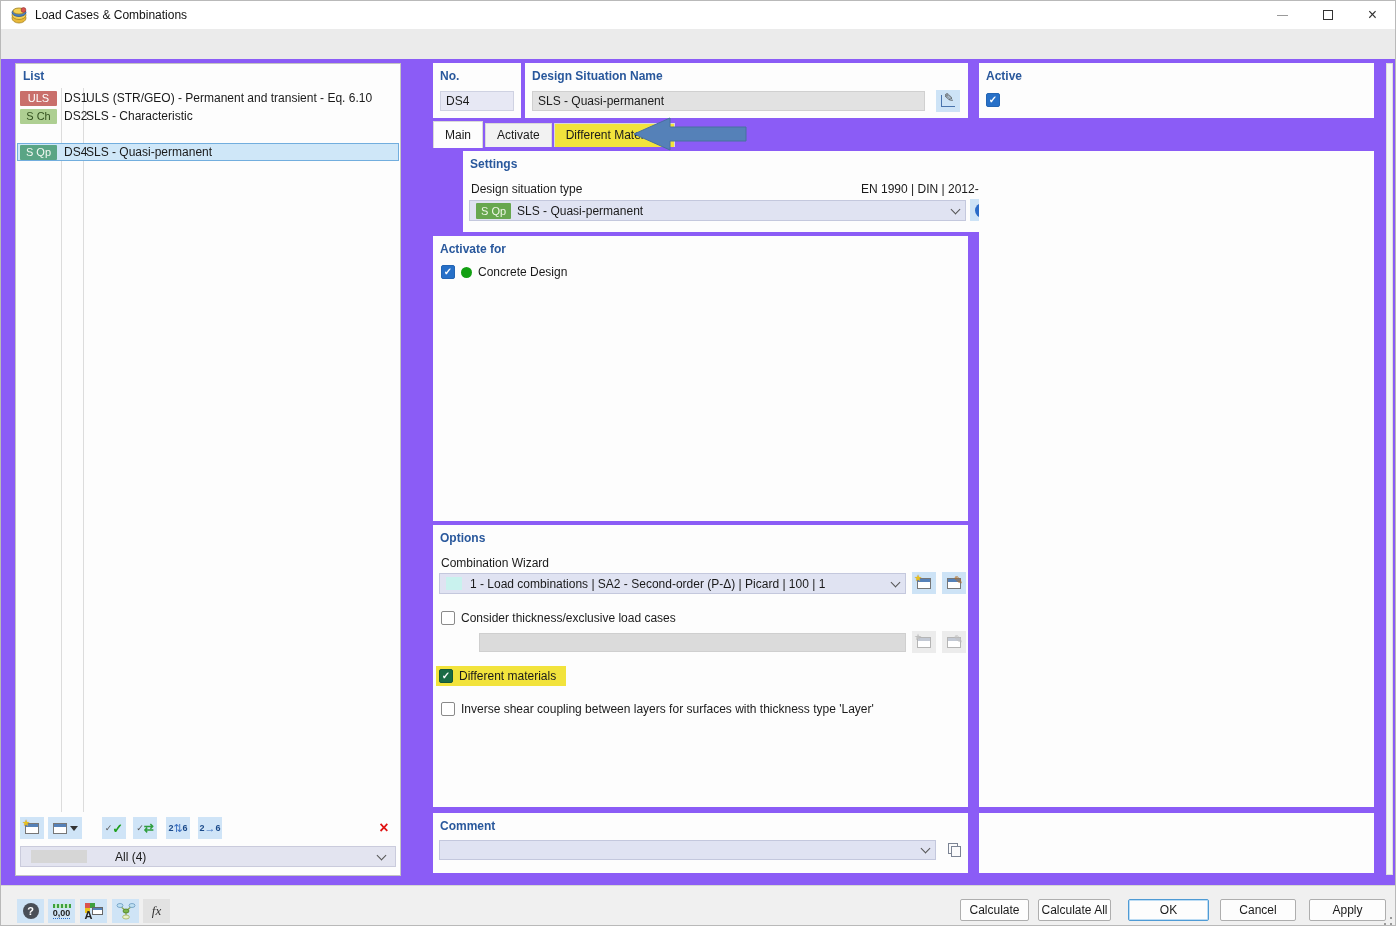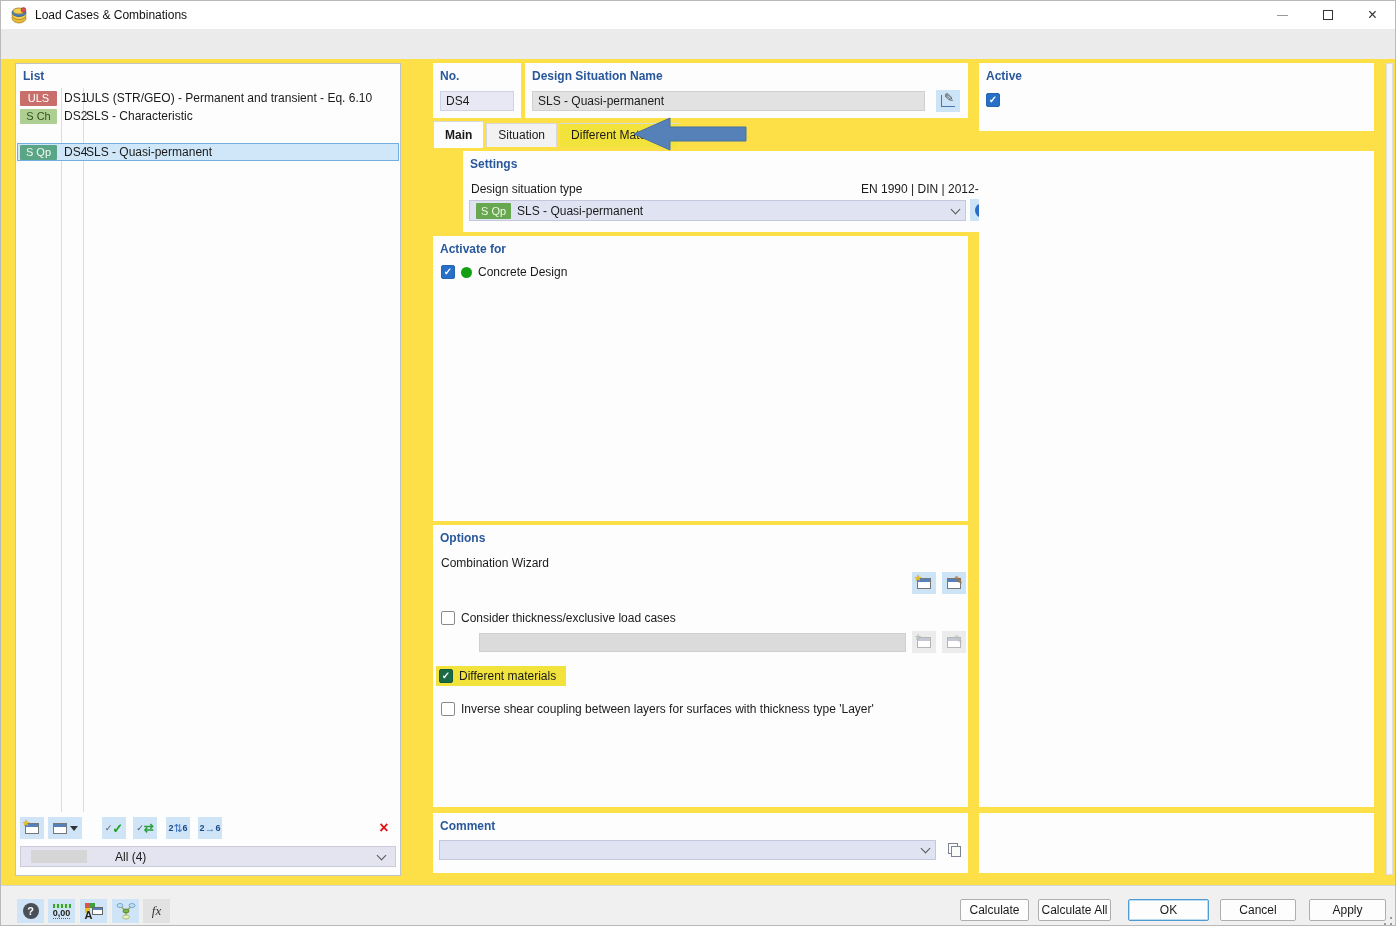--- a/index.html
+++ b/index.html
@@ -17,21 +17,21 @@
   .min-glyph { width:11px; height:1px; background:#9a9a9a; }
   .max-glyph { width:10px; height:10px; border:1px solid #333; }
   .close-glyph { font-size:16px; color:#333; line-height:1; }
 
   
   .tabbar { position:absolute; top:28px; left:0; right:0; height:30px; background:#f0f0f0; border-bottom:1px solid #d9d9d9; display:flex; align-items:flex-end; padding-left:14px; }
   .tab { padding:4px 11px 5px 11px; border:1px solid #d9d9d9; border-bottom:none; background:#f2f2f2; margin-right:2px; position:relative; }
   .tab.active { background:#fdfdfd; padding-top:6px; margin-bottom:-1px; padding-bottom:6px; }
 
   
-  .content { position:absolute; top:58px; left:0; width:1396px; height:826px; background:#fde047; }
+  .content { position:absolute; top:58px; left:0; width:1396px; height:826px; background:#8b5cf6; }
   .card { position:absolute; background:#fdfdfd; }
   .hdr { color:#29589c; font-weight:bold; }
 
   
   .list-panel { position:absolute; left:14px; top:4px; width:386px; height:813px; background:#fdfdfd; border:1px solid #c3c3c3; }
   .list-header { position:absolute; top:5px; left:7px; }
   .list-grid { position:absolute; top:24px; left:1px; right:1px; bottom:63px; overflow:hidden; }
   .vline { position:absolute; top:0; bottom:0; width:1px; background:#dcdcdc; }
   .list-row { position:absolute; left:0; right:0; height:18px; display:flex; align-items:center; }
   .list-row.selected { background:#cfe7f8; outline:1px solid #72aede; outline-offset:-1px; }
@@ -55,37 +55,37 @@
   .arr-blue { color:#3a6fc0; font-size:11px; }
   .redx { color:#e01212; font-weight:bold; font-size:16px; line-height:1; }
 
   .list-filter { position:absolute; left:4px; right:4px; bottom:8px; height:21px; background:#e3e4f0; border:1px solid #cacbdc; display:flex; align-items:center; }
   .filter-swatch { width:56px; height:13px; margin-left:10px; flex:none; }
   .filter-label { margin-left:28px; }
 
   
   .no-box { left:432px; top:4px; width:88px; height:55px; }
   .name-box { left:524px; top:4px; width:443px; height:55px;text-align:center; }
-  .active-box { left:978px; top:4px; width:395px; height:68px; }
+  .active-box { left:978px; top:4px; width:395px; height:55px; }
   .card .lbl { position:absolute; top:6px; left:7px; }
   .field { position:absolute; height:20px; border:1px solid #cfd2e2; background:#e7e8f4; display:flex; align-items:center; padding:0 5px; }
   .field.gray { background:#e2e2e2; border-color:#d0d0d0; }
 
   .iconbtn { position:absolute; width:24px; height:22px; background:#cde3f6; display:flex; align-items:center; justify-content:center; }
   .rename-ic { position:relative; width:14px; height:12px; border-left:1px solid #4a74ad; border-bottom:1px solid #4a74ad; }
   .rename-ic span { position:absolute; left:2px; top:-4px; font-size:12px; color:#444; }
 
   .cb { width:14px; height:14px; border:1px solid #8a8a8a; background:#fff; border-radius:2px; flex:none; display:flex; align-items:center; justify-content:center; }
   .cb.blue { background:#2770c8; border-color:#2465b4; }
   .cb.green { background:#1a6b45; border-color:#15573a; }
   .cb .mark { color:#fff; font-size:10px; line-height:1; font-weight:bold; }
 
   
   .detail-tabs { position:absolute; left:432px; top:64px; height:24px; display:flex; align-items:flex-end; }
-  .detail-tabs .tab.active { background:#fdfdfd;font-weight:bold; }
+  .detail-tabs .tab.active { background:#fdfdfd; }
   .detail-tabs .tab.highlight { background:#f2e33c; }
   .anno-arrow { position:absolute; left:633px; top:58px; }
 
   
   .settings-box { left:432px; top:92px; width:535px; height:81px;margin-left:30px; }
   .activate-box { left:432px; top:177px; width:535px; height:285px; }
   .options-box  { left:432px; top:466px; width:535px; height:282px; }
   .comment-box  { left:432px; top:754px; width:535px; height:60px; }
   .right-big-box   { left:978px; top:92px; width:395px; height:656px; }
   .right-small-box { left:978px; top:754px; width:395px; height:60px; }
@@ -249,21 +249,21 @@
 
     <div class="card active-box">
       <div class="lbl hdr">Active</div>
       <div class="cb blue" style="position:absolute; left:7px; top:30px;">
         <span class="mark">✓</span>
       </div>
     </div>
 
     <div class="detail-tabs">
       <div class="tab active">Main</div>
-      <div class="tab">Situation</div>
+      <div class="tab">Activate</div>
       <div class="tab highlight">Different Materials</div>
     </div>
 
     <svg class="anno-arrow" width="114" height="34" viewBox="0 0 114 34">
       <polygon points="0,17 36,1 36,10 112,10 112,24 36,24 36,33" fill="#5581b8" stroke="#48709f" stroke-width="1"></polygon>
     </svg>
 
     <div class="card settings-box">
       <div class="lbl hdr">Settings</div>
       <div style="position:absolute; left:8px; top:31px;">Design situation type</div>
@@ -285,20 +285,25 @@
             <span class="mark">✓</span>
           </div>
         <span class="dot" style="background-color: rgb(18, 160, 18);"></span>
         <span>Concrete Design</span>
       </div>
     </div>
 
     <div class="card options-box">
       <div class="lbl hdr">Options</div>
       <div style="position:absolute; left:8px; top:31px;">Combination Wizard</div>
+      <div class="dropdown" style="left:6px; top:48px; width:467px;">
+        <span class="swatch" style="background-color: rgb(201, 242, 238);"></span>
+        <span>1 - Load combinations | SA2 - Second-order (P-Δ) | Picard | 100 | 1</span>
+        <span class="chev"></span>
+      </div>
       <div class="iconbtn" style="left:479px; top:47px;">
         <span class="win-ic">
             <span class="star-ic">★</span>
           </span>
       </div>
       <div class="iconbtn" style="left:509px; top:47px;">
         <span class="win-ic">
             <span class="pencil-ic">✎</span>
           </span>
       </div>

